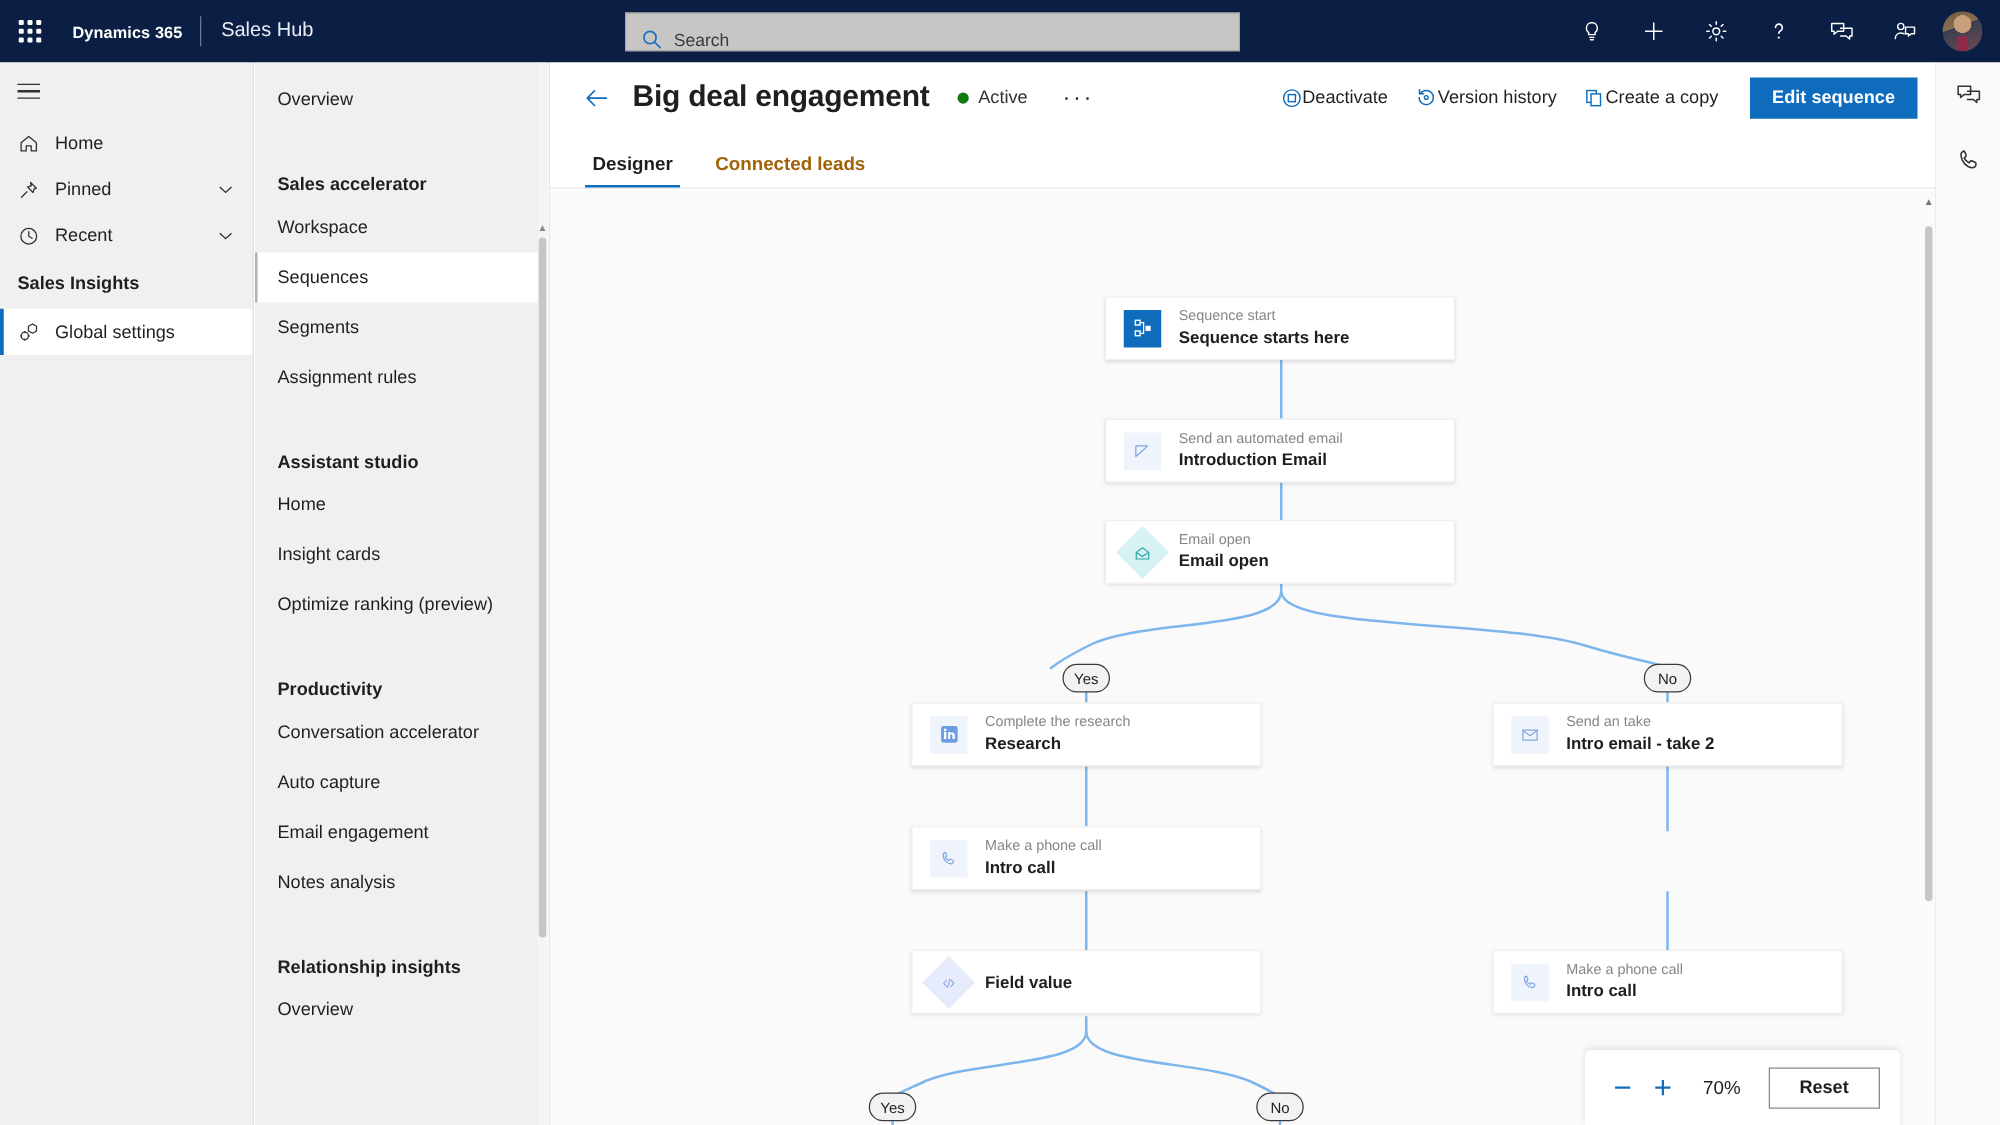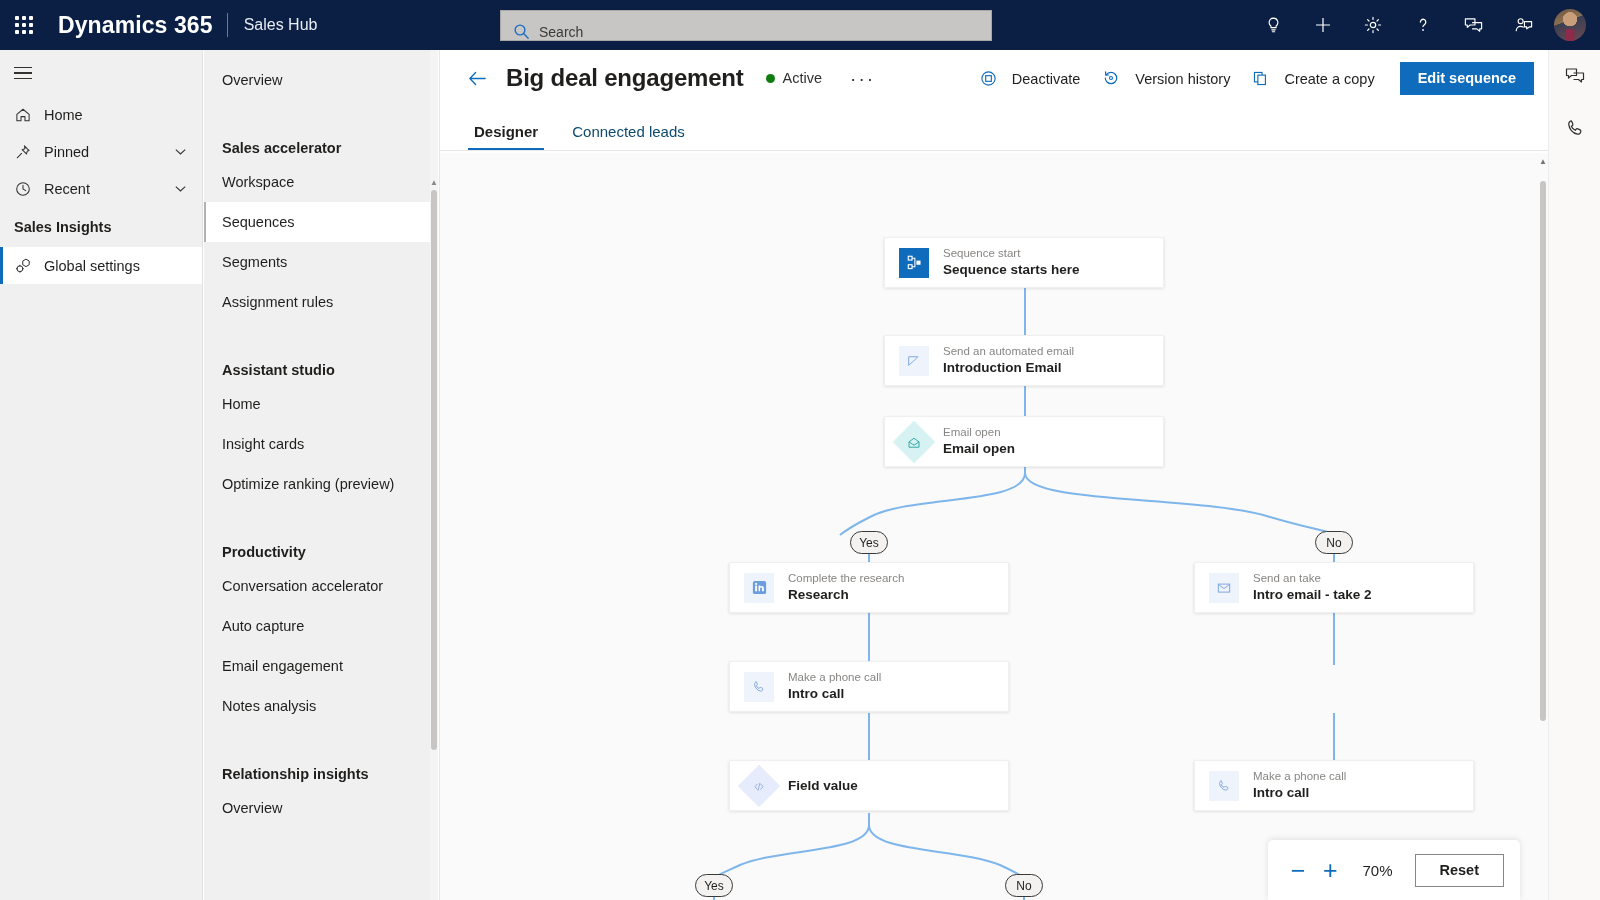--- a/index.html
+++ b/index.html
@@ -17,21 +17,21 @@
     background: #0b1f44;
     display: flex; align-items: center;
   }
   .waffle {
     width: 48px; height: 50px; display: flex; align-items: center; justify-content: center;
     cursor: pointer;
   }
   .waffle-grid { display: grid; grid-template-columns: repeat(3, 4px); gap: 3px; }
   .waffle-grid i { width: 4px; height: 4px; background: #ffffff; border-radius: 1px; display: block; }
   .brand {
-    color: #ffffff; font-size: 23px; font-weight: bold; letter-spacing: .1px;
+    color: #ffffff; font-size: 13px; font-weight: bold; letter-spacing: .1px;
     padding: 0 14px 0 10px;
   }
   .brand-divider { width: 1px; height: 24px; background: #6b7a96; }
   .app-name { color: #e8ecf3; font-size: 16px; padding-left: 16px; }
 
   .searchwrap {
     position: absolute; left: 500px; top: 10px; width: 492px; height: 31px;
     background: #c8c6c4; border: 1px solid #a8a6a4;
     display: flex; align-items: flex-end; padding-left: 12px;
   }
@@ -133,33 +133,33 @@
   }
   .status-pill { display: flex; align-items: center; gap: 8px; margin-left: 22px; }
   .status-dot { width: 9px; height: 9px; border-radius: 50%; background: #107c10; }
   .status-text { font-size: 14.5px; color: #323130; }
   .ellipsis-btn {
     margin-left: 22px; font-size: 19px; color: #323130; letter-spacing: 2px;
     cursor: pointer; padding: 2px 6px; line-height: 1;
   }
   .cmd-spacer { flex: 1; }
   .cmd-btn {
-    display: flex; align-items: flex-end; gap: 15px; padding: 6px 11px;
+    display: flex; align-items: center; gap: 0; padding: 6px 11px;
     font-size: 14.5px; color: #201f1e; cursor: pointer; white-space: nowrap;
   }
   .cmd-btn svg { color: #0f6cbd; flex: none; }
   .primary-btn {
     background: #0f6cbd; color: #ffffff; font-size: 14.5px; font-weight: bold;
     padding: 0 18px; height: 33px; display: flex; align-items: center;
     margin-left: 14px; cursor: pointer; border: 0; font-family: "Liberation Sans", sans-serif;
   }
 
   .tabs { height: 44px; display: flex; align-items: flex-end; padding-left: 20px; gap: 6px; }
   .tab {
-    font-size: 15px; color: #0c4a6e; padding: 0 14px 10px 14px; cursor: pointer; position: relative;
+    font-size: 15px; color: #a16207; padding: 0 14px 10px 14px; cursor: pointer; position: relative; font-weight: bold;
   }
   .tab.active { font-weight: bold; color: #201f1e; }
   .tab.active:after {
     content: ""; position: absolute; left: 8px; right: 8px; bottom: 0; height: 2.5px; background: #0f6cbd;
   }
   .tabs-rule { height: 1px; background: #e6e6e6; margin: 0; }
 
   
   .canvas {
     position: absolute; top: 103px; left: 0; right: 0; bottom: 0;

